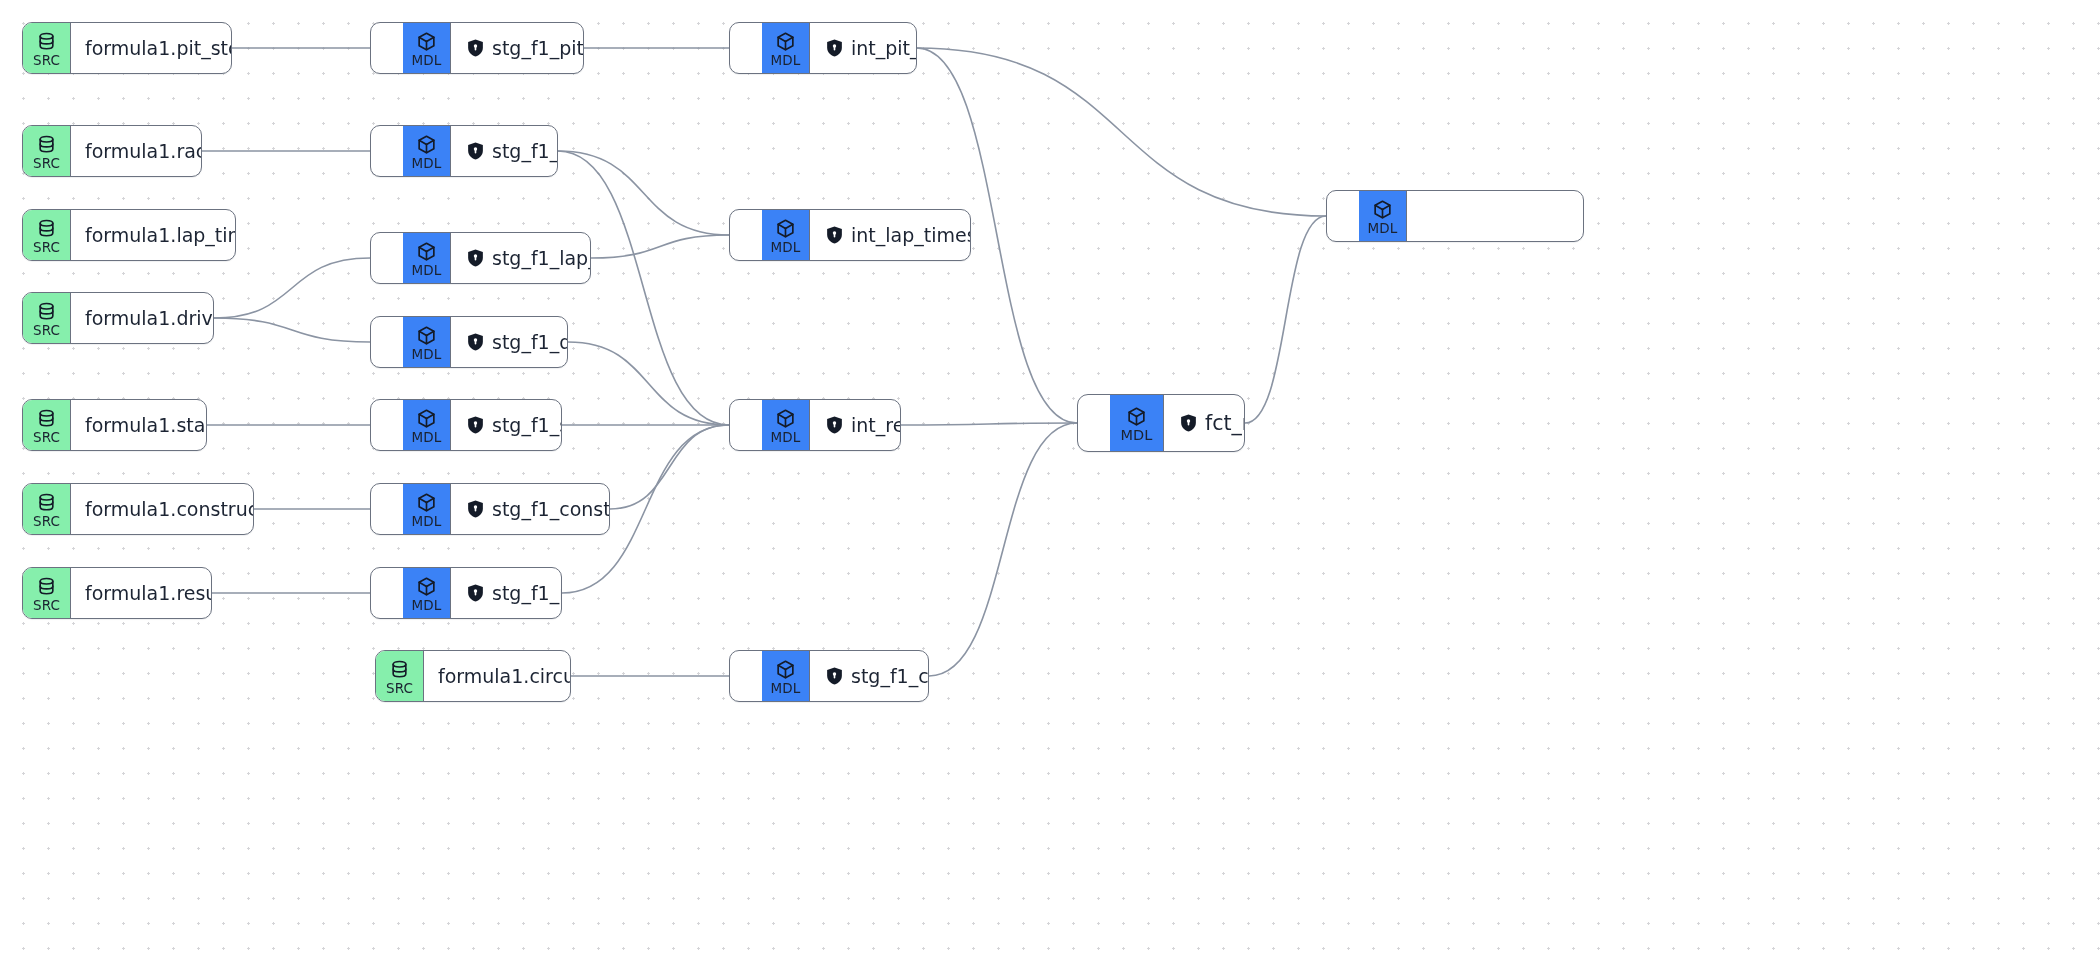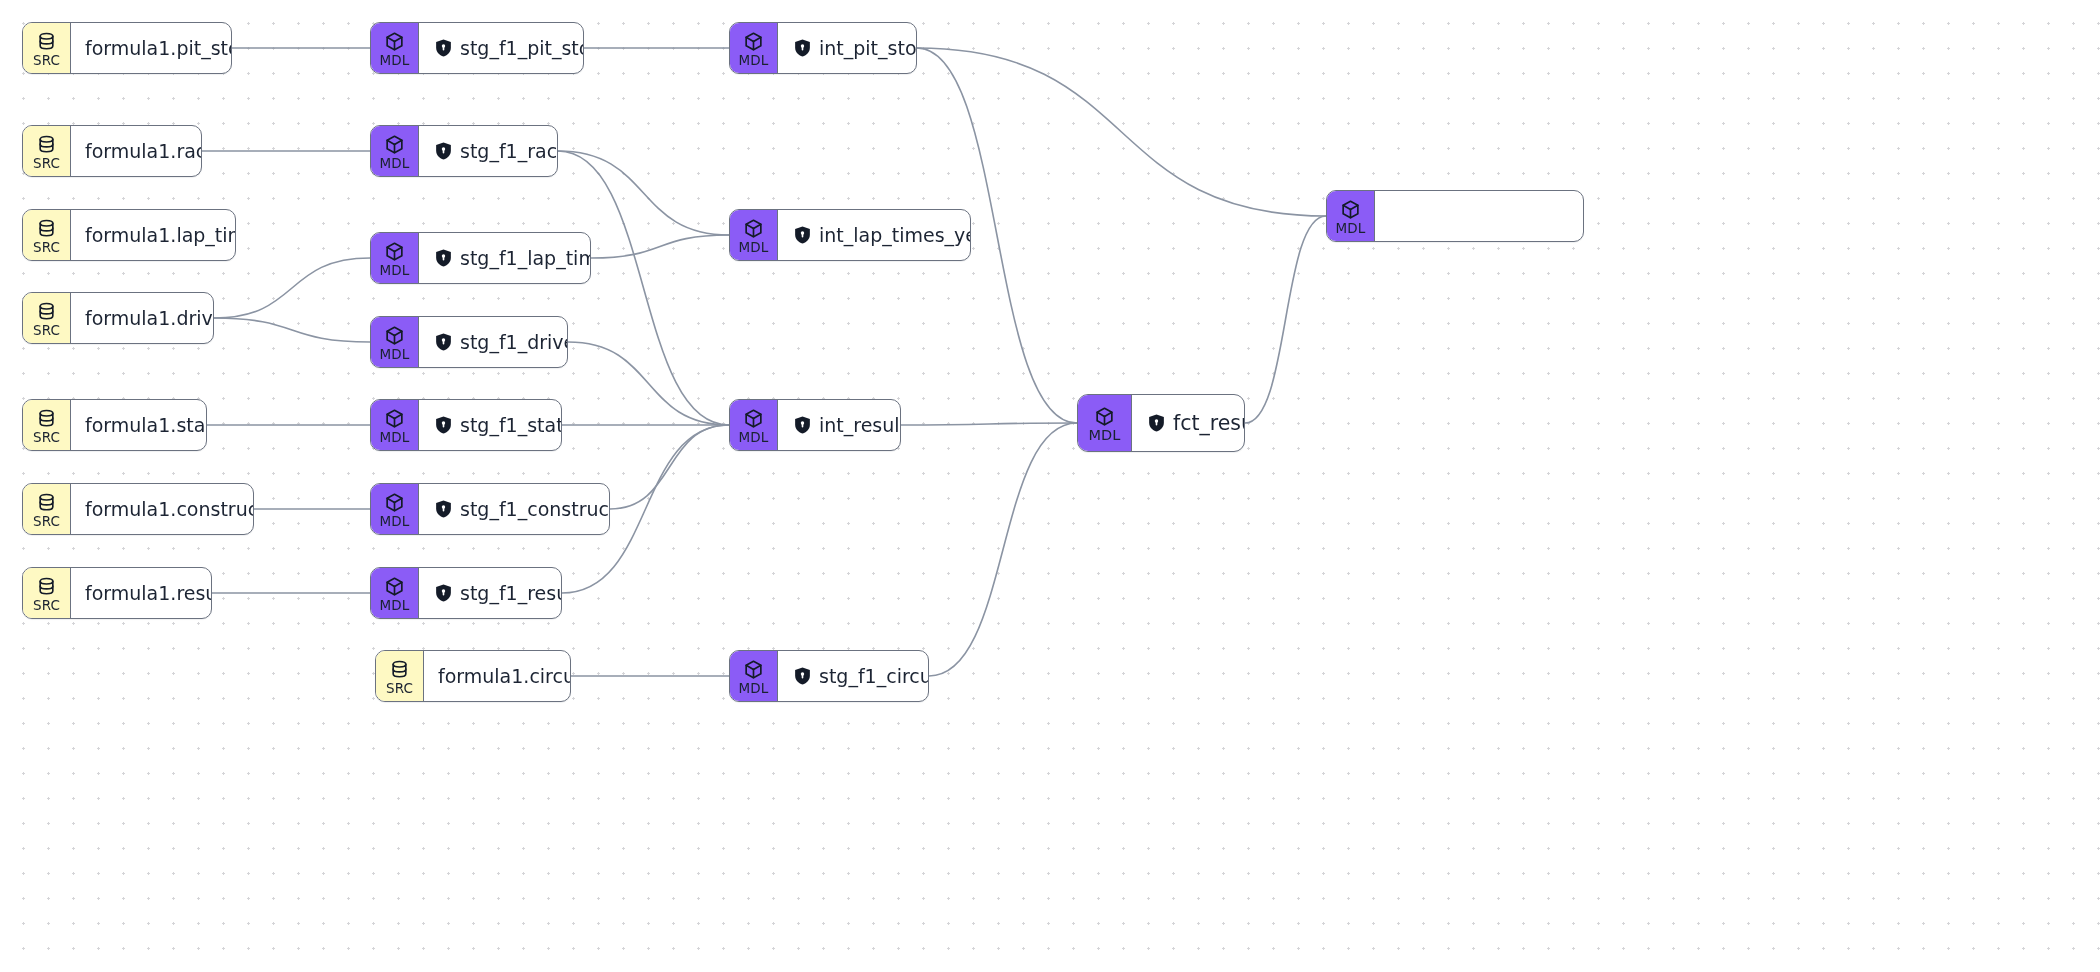--- a/index.html
+++ b/index.html
@@ -57,22 +57,22 @@
     flex: 0 0 48px;
     display: flex;
     flex-direction: column;
     align-items: center;
     justify-content: center;
     gap: 0px;
     border-right: 1.4px solid #6b7280;
     padding-top: 2px;
   }
   .node.emph .badge { width: 54px; flex: 0 0 54px; }
-  .badge.src { background: #fef9c3; }
-  .badge.mdl { background: #8b5cf6; }
+  .badge.src { background: #86efac; }
+  .badge.mdl { background: #3b82f6; margin-left: 32px; }
   .badge svg { display: block; }
   .badge-text {
     font-size: 13.5px;
     line-height: 14px;
     color: #1a2230;
     letter-spacing: 0.1px;
     margin-top: 1px;
     font-family: "DejaVu Sans", "Liberation Sans", sans-serif;
   }
   .node.emph .badge-text { font-size: 14.5px; }

